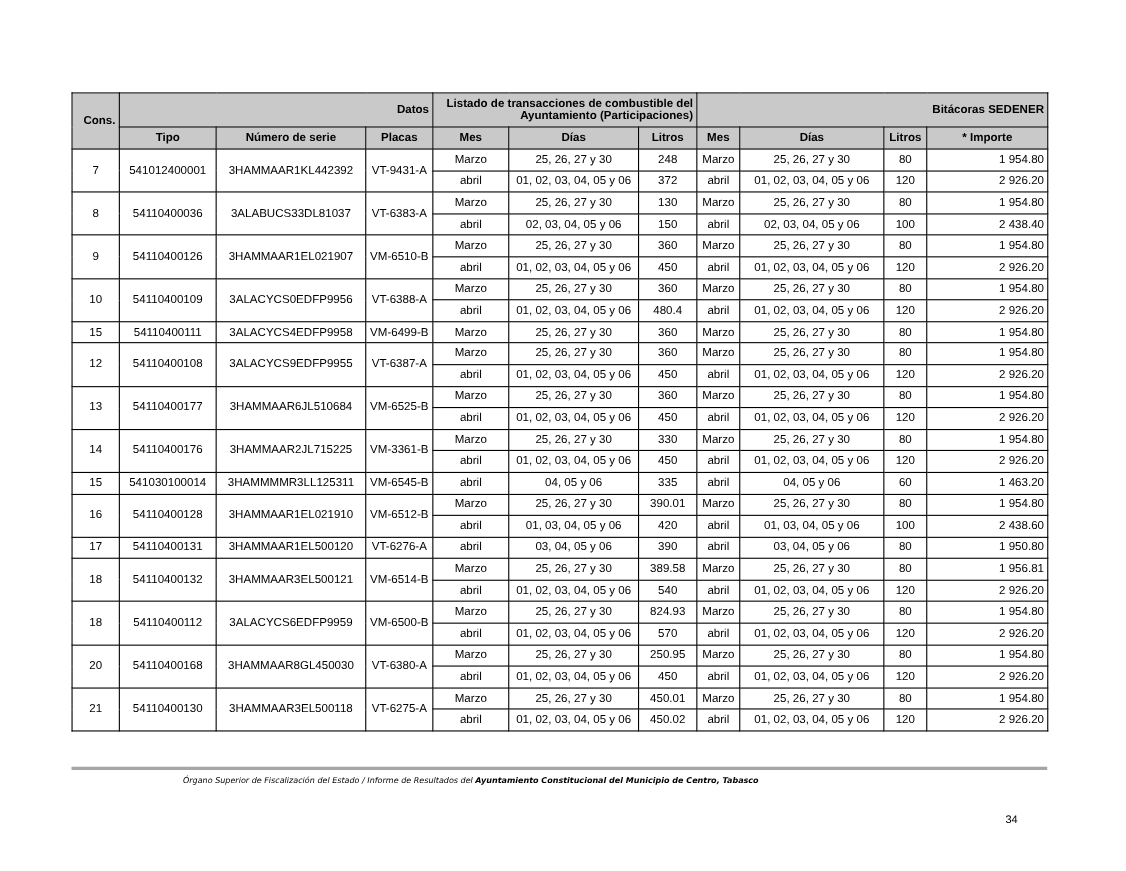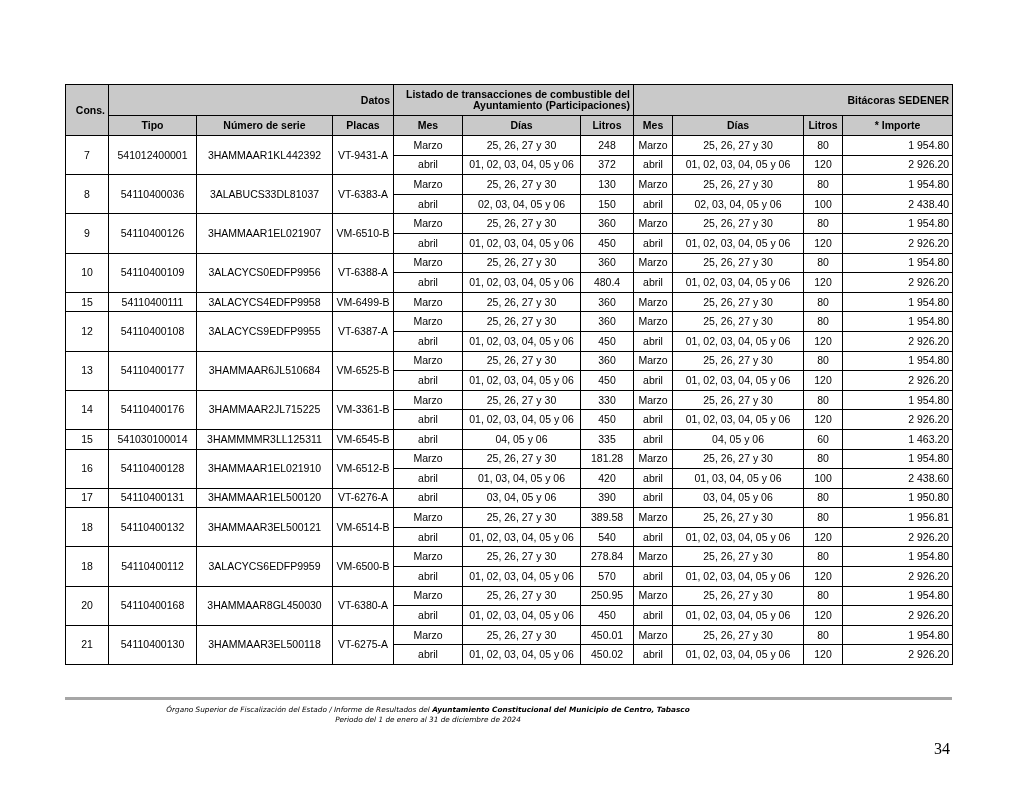--- a/index.html
+++ b/index.html
@@ -13,21 +13,21 @@
   #tbl thead tr.h1 th { height: 30px; white-space: normal; text-align: right; }
   #tbl thead tr.h2 th { height: 19px; }
   #tbl tbody td { height: 18.6px; }
   #tbl td.wrap { white-space: normal; border-radius: 13px; }
   #tbl td.num-right { text-align: right; padding-right: 3px; }
   #tbl { border: 1.5px solid #000; }
   .footer-rule { position: absolute; left: 65px; top: 697px; width: 887px; height: 3px; background: #a6a6a6; }
   .footer { position: absolute; left: 0; width: 856px; top: 705px; text-align: center;
             font-family: "DejaVu Sans", sans-serif; font-style: italic; font-size: 7.3px; line-height: 10px; }
   .footer b { font-weight: bold; }
-  .page-num { position: absolute; left: 934px; top: 740px; font-family: Liberation Serif, serif; font-size: 16px; }
+  .page-num { position: absolute; left: 914px; top: 740px; font-family: Liberation Sans, sans-serif; font-size: 10px; }
 </style>
 </head>
 <body>
 
 <table id="tbl">
   <colgroup>
     <col style="width:43px">
       <col style="width:88px">
       <col style="width:136px">
       <col style="width:61px">
@@ -240,21 +240,21 @@
         <td>60</td>
         <td class="num-right">1 463.20</td>
       </tr>
       <tr>
         <td rowspan="2">16</td>
         <td rowspan="2">54110400128</td>
         <td rowspan="2">3HAMMAAR1EL021910</td>
         <td rowspan="2" class="wrap">VM-6512-B</td>
         <td>Marzo</td>
         <td>25, 26, 27 y 30</td>
-        <td>181.28</td>
+        <td>390.01</td>
         <td>Marzo</td>
         <td>25, 26, 27 y 30</td>
         <td>80</td>
         <td class="num-right">1 954.80</td>
       </tr>
       <tr>
         <td>abril</td>
         <td>01, 03, 04, 05 y 06</td>
         <td>420</td>
         <td>abril</td>
@@ -297,21 +297,21 @@
         <td>120</td>
         <td class="num-right">2 926.20</td>
       </tr>
       <tr>
         <td rowspan="2">18</td>
         <td rowspan="2">54110400112</td>
         <td rowspan="2">3ALACYCS6EDFP9959</td>
         <td rowspan="2" class="wrap">VM-6500-B</td>
         <td>Marzo</td>
         <td>25, 26, 27 y 30</td>
-        <td>278.84</td>
+        <td>824.93</td>
         <td>Marzo</td>
         <td>25, 26, 27 y 30</td>
         <td>80</td>
         <td class="num-right">1 954.80</td>
       </tr>
       <tr>
         <td>abril</td>
         <td>01, 02, 03, 04, 05 y 06</td>
         <td>570</td>
         <td>abril</td>
@@ -362,15 +362,14 @@
         <td>01, 02, 03, 04, 05 y 06</td>
         <td>120</td>
         <td class="num-right">2 926.20</td>
       </tr>
     </tbody>
 </table>
 
 <div class="footer-rule"></div>
 <div class="footer">
   <div><span>Órgano Superior de Fiscalización del Estado / Informe de Resultados del </span><b>Ayuntamiento Constitucional del Municipio de Centro, Tabasco</b></div>
-  <div>Periodo del 1 de enero al 31 de diciembre de 2024</div>
 </div>
 <div class="page-num">34</div>
 
 </body></html>

